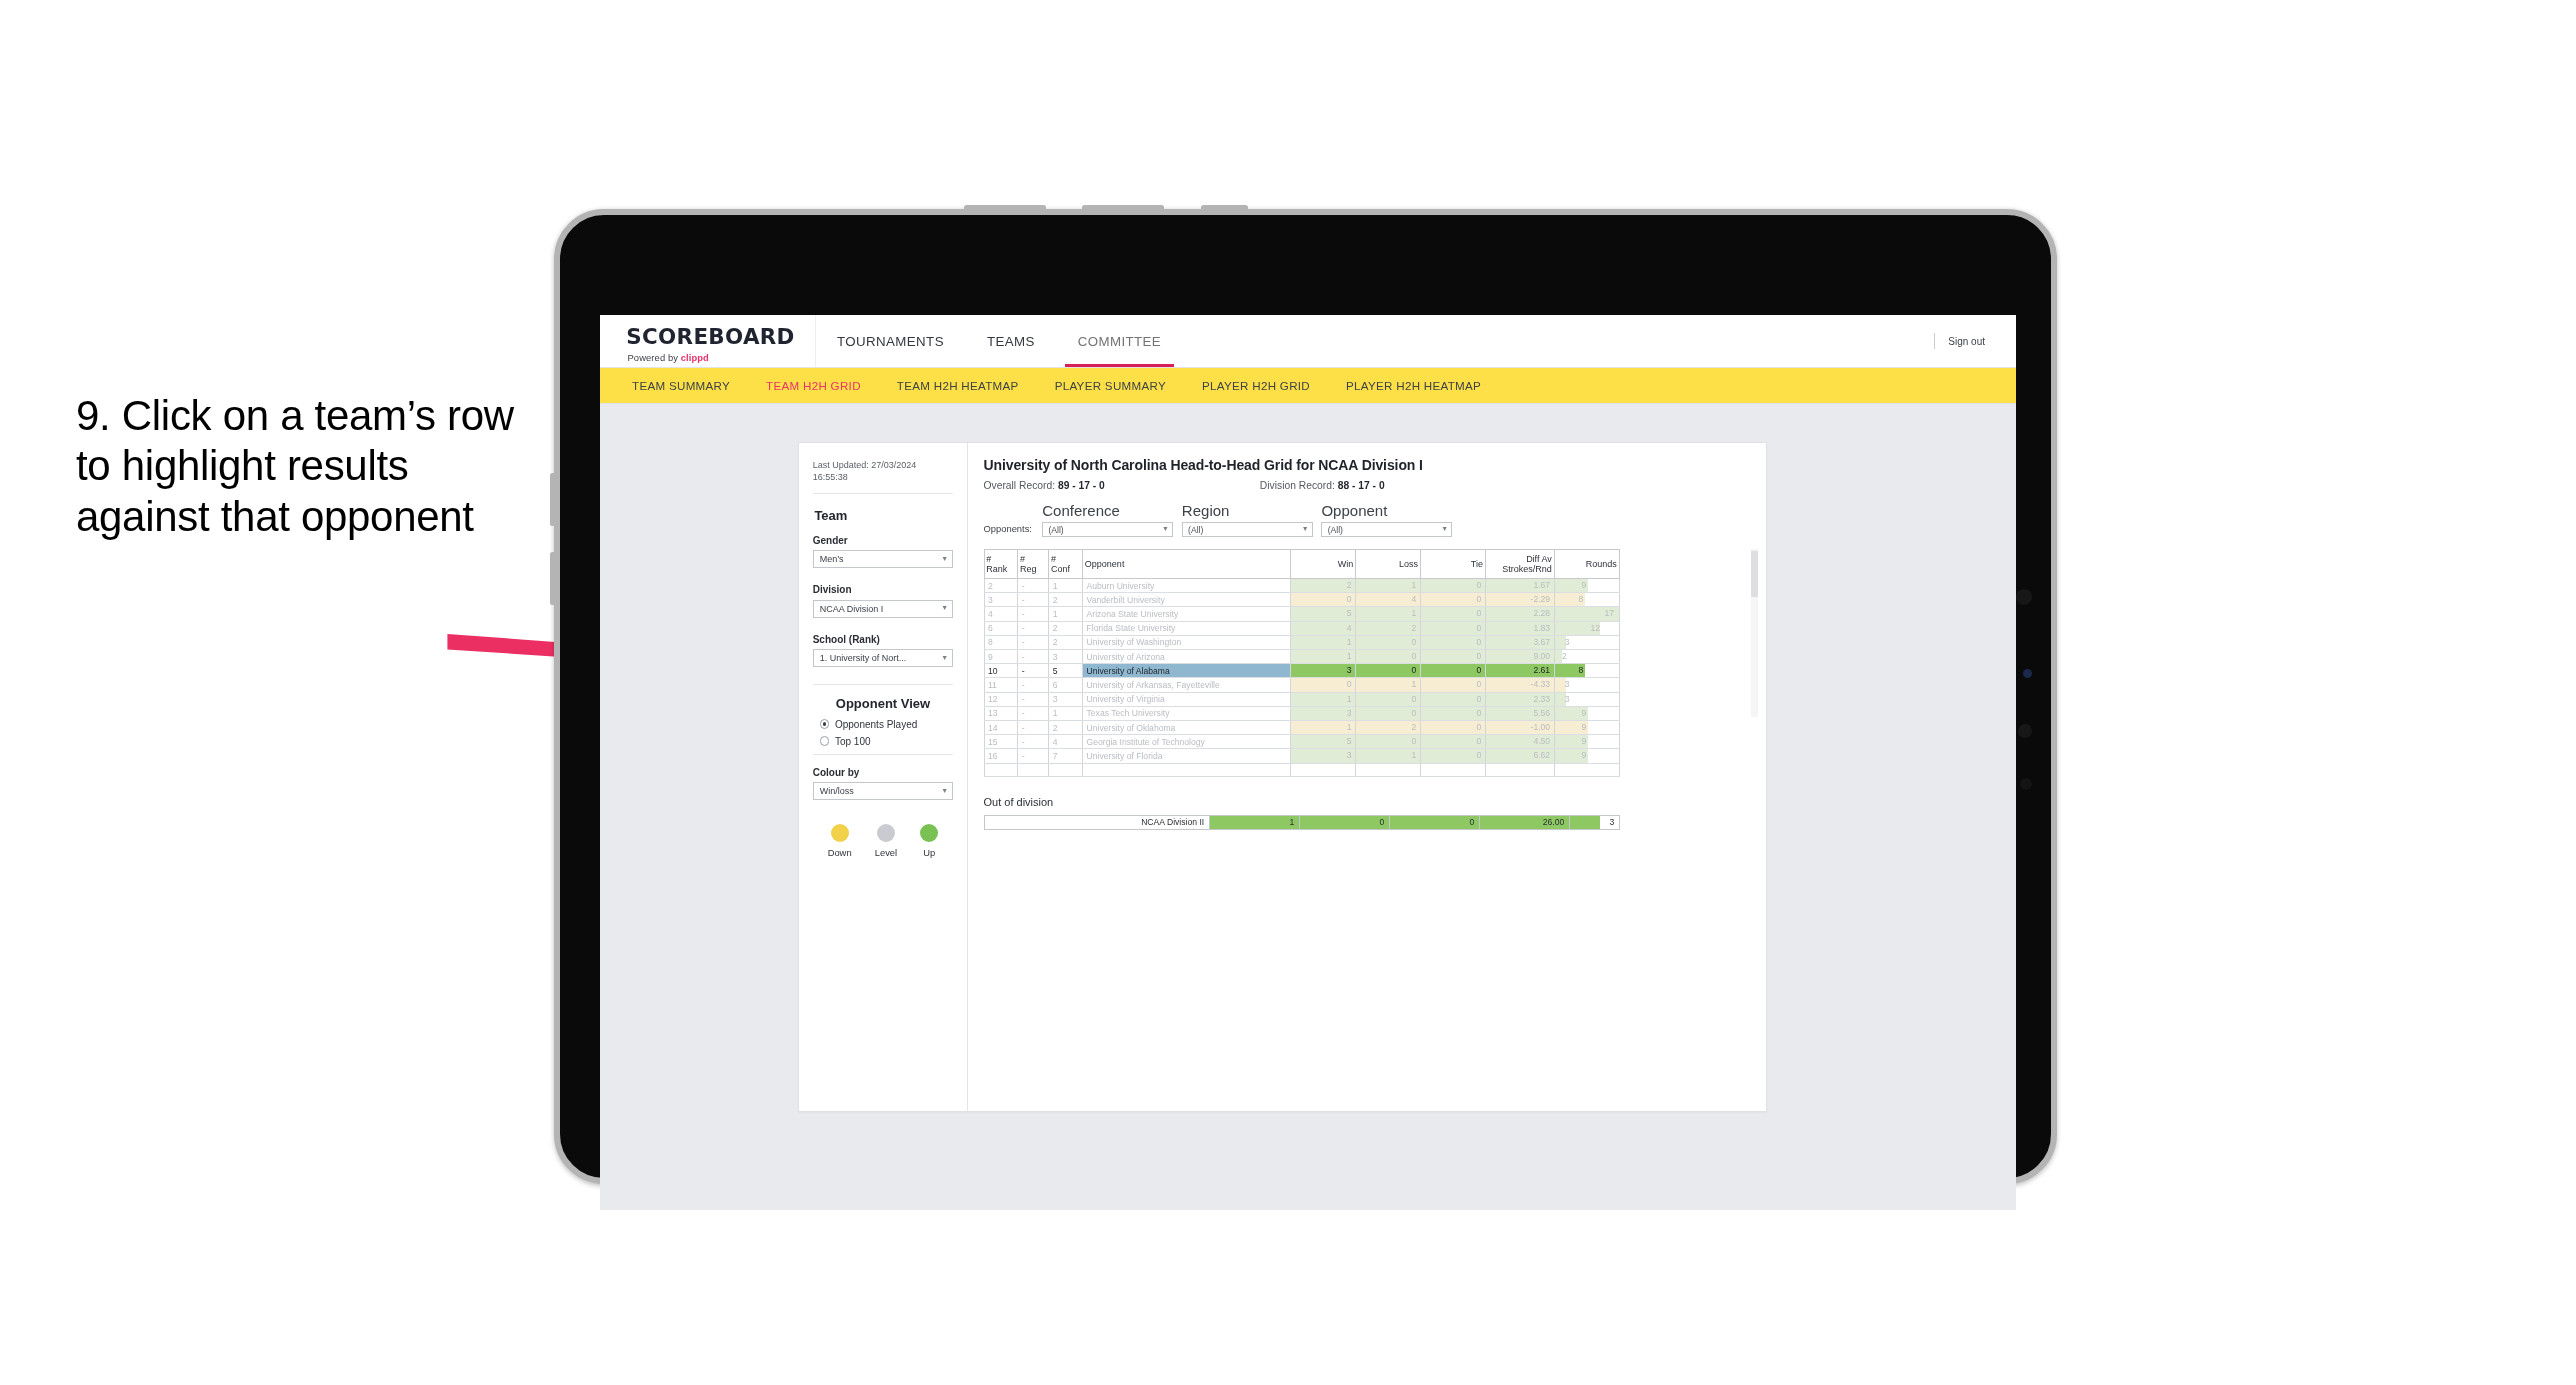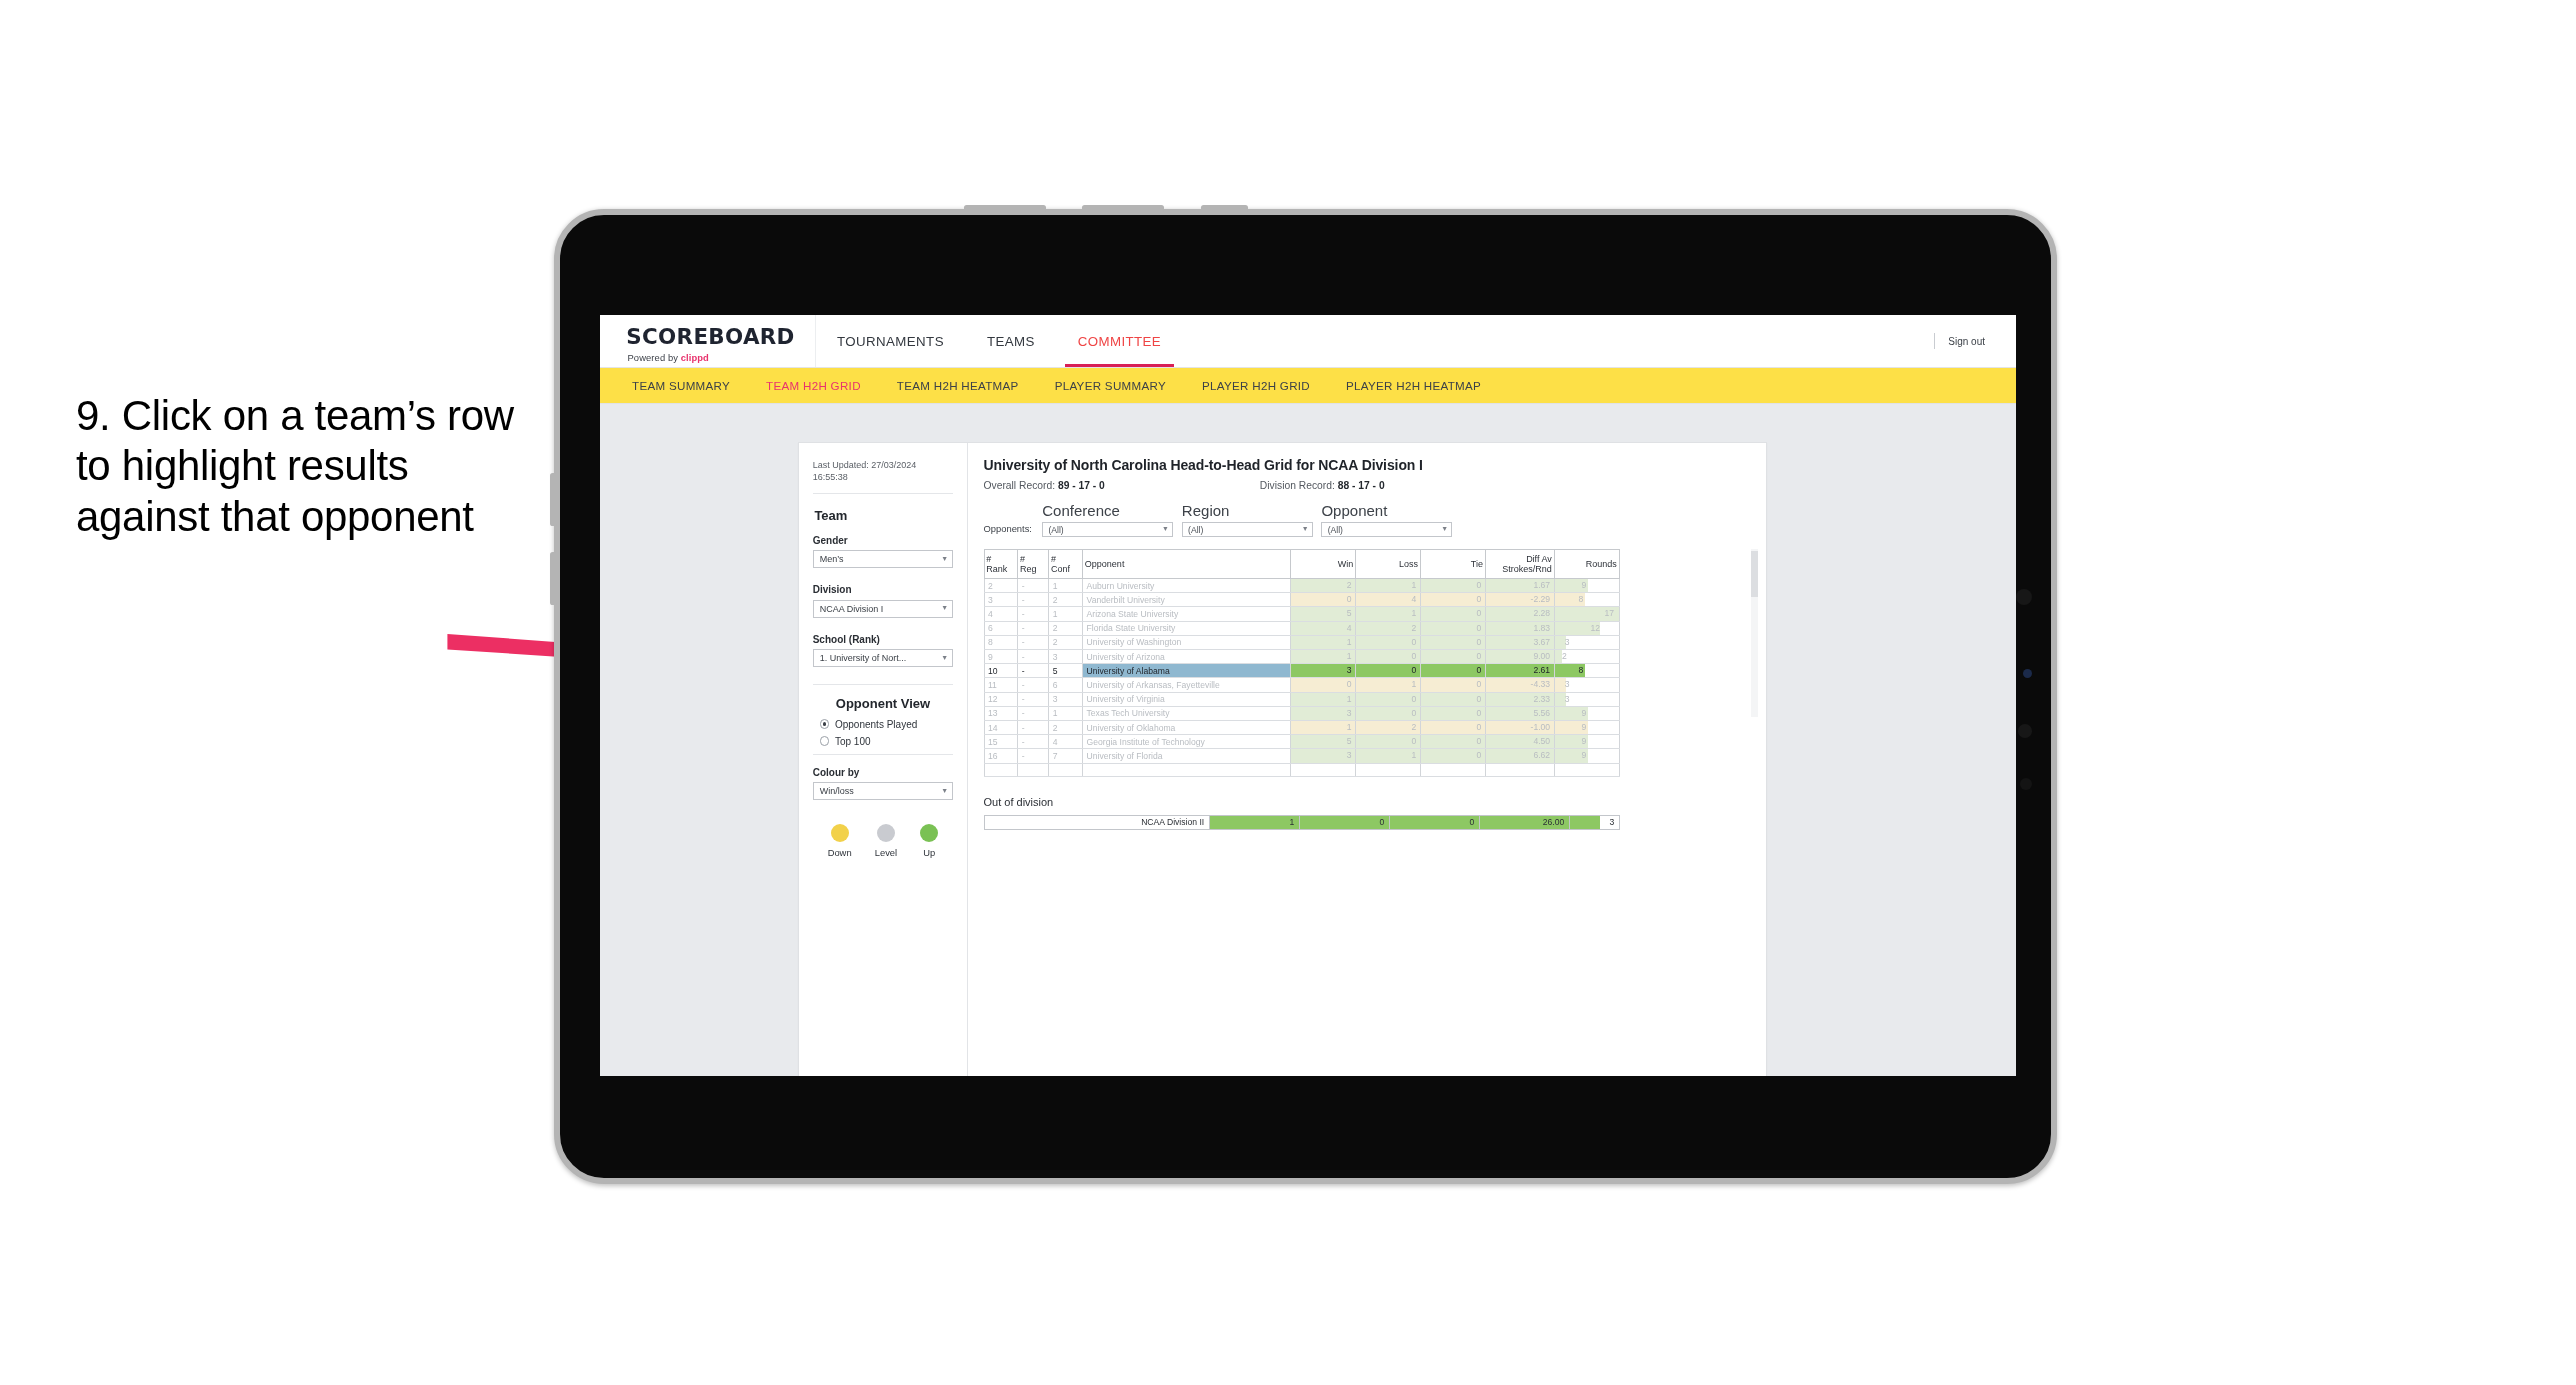--- a/index.html
+++ b/index.html
@@ -50,21 +50,21 @@
   .cam { position: absolute; right: 19px; border-radius: 50%; background:#161616; }
   .cam1 { top: 374px; width: 16.3px; height: 16.3px; background:#171717; }
   .cam2 { top: 454px; width: 9.4px; height: 9.4px; background:#1b2a4a; }
   .cam3 { top: 509px; width: 13.7px; height: 13.7px; background:#171717; }
   .cam4 { top: 563px; width: 12px; height: 12px; background:#141414; }
 
   
   .screen {
     position: absolute;
     left: 40px; top: 100px;
-    width: 1416px; height: 761px;
+    width: 1416px; height: 895px;
     background: #e8eaed;
     overflow: hidden;
   }
 
   
   .topbar {
     height: 53px; background: #ffffff;
     display: flex; align-items: stretch;
     border-bottom: 0.9px solid #e3e4e6;
     position: relative;
@@ -82,21 +82,21 @@
   }
   .logo-sub { font-size: 9.4px; color: #3b3f47; margin-top: 3.4px; letter-spacing:0.1px; }
   .logo-sub b { color: #e8336d; font-weight: 700; }
 
   .nav-items { display: flex; align-items: stretch; }
   .nav-item {
     display: flex; align-items: center; padding: 0 21.5px;
     font-size: 13.3px; color: #33383f; letter-spacing: 0.4px;
     cursor: pointer; position: relative;
   }
-  .nav-item.active { color: #ef4444; }
+  .nav-item.active { color: #737373; }
   .nav-item.active::after {
     content:''; position:absolute; left:8.6px; right:8.6px; bottom:0;
     height: 2.6px; background: #d81f56;
   }
   .signout-wrap {
     margin-left: auto; display: flex; align-items: center;
     padding-right: 31px; gap: 13.7px;
   }
   .vdiv { width: 0.9px; height: 16.3px; background: #c9ccd1; }
   .signout { font-size: 10px; color: #3c4148; cursor: pointer; }

